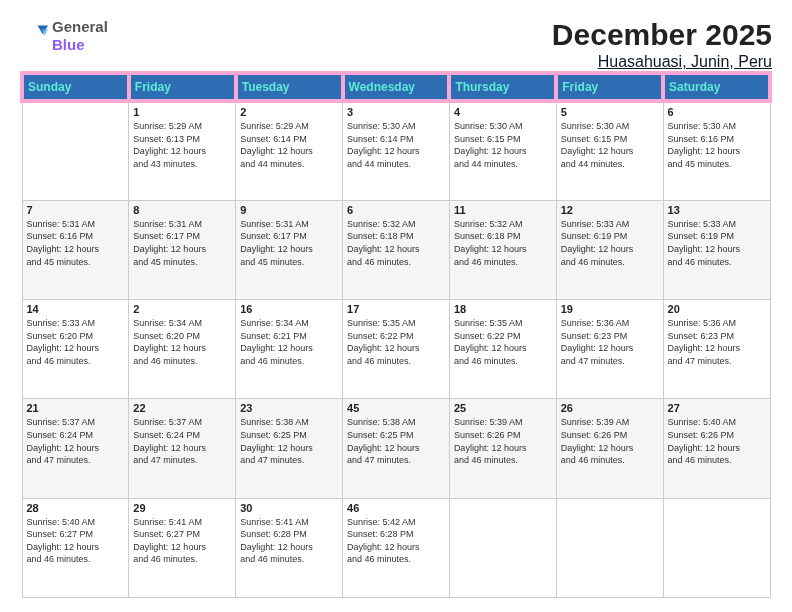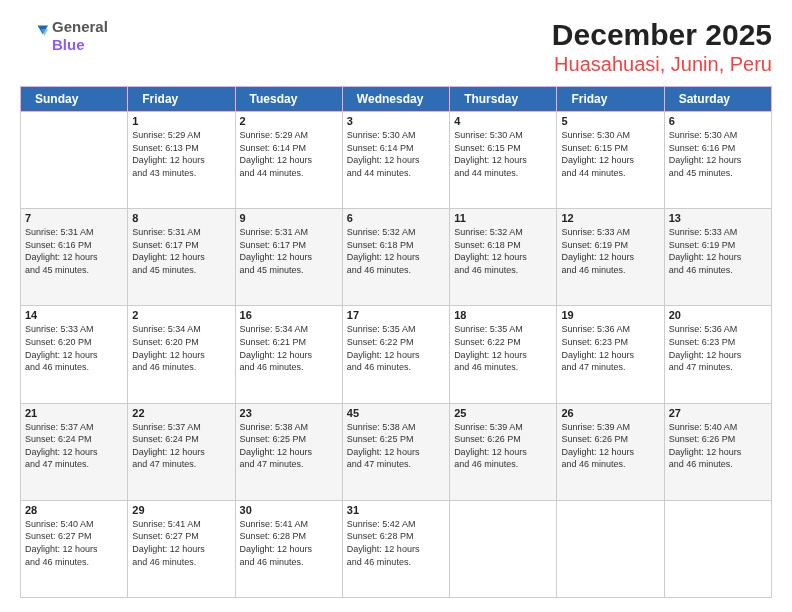--- a/index.html
+++ b/index.html
@@ -14,21 +14,20 @@
       width: 792px;
       height: 612px;
       padding: 18px 20px 14px 20px;
       display: flex;
       flex-direction: column;
     }
     .header {
       display: flex;
       justify-content: space-between;
       align-items: flex-start;
-      margin-bottom: 10px;
     }
     .logo {
       display: flex;
       align-items: center;
       gap: 4px;
     }
     .logo-text {
       font-size: 15px;
       font-weight: bold;
       line-height: 1.2;
@@ -43,40 +42,41 @@
       text-align: right;
     }
     .title-block h1 {
       font-size: 30px;
       font-weight: bold;
       color: #222;
       line-height: 1.1;
       text-align: center;
     }
     .title-block h2 {
-      font-size: 20px;
+      font-size: 16px;
       font-weight: normal;
-      color: #ef4444;
+      color: #0f172a;
       margin-top: 2px;
+      text-decoration: underline;
     }
     .calendar {
       flex: 1;
       border: 1px solid #ccc;
       border-collapse: collapse;
       width: 100%;
       table-layout: fixed;
     }
     .calendar th {
       background: #2e6db4;
-      color: #ffffff;
+      color: #5eead4;
       font-size: 12px;
       font-weight: bold;
-      padding: 5px 14px;
+      padding: 5px 4px;
       text-align: left;
-      border: 1px solid #f9a8d4;
+      border: 4px solid #f9a8d4;
     }
     .calendar td {
       border: 1px solid #ccc;
       vertical-align: top;
       padding: 3px 4px;
       font-size: 9.5px;
       color: #333;
       height: 88px;
     }
     .day-num {
@@ -346,21 +346,21 @@
 and 46 minutes.</div>
           </td>
           <td>
             <span class="day-num">30</span>
             <div class="day-info" style="white-space: pre-line;">Sunrise: 5:41 AM
 Sunset: 6:28 PM
 Daylight: 12 hours
 and 46 minutes.</div>
           </td>
           <td>
-            <span class="day-num">31</span>
+            <span class="day-num">46</span>
             <div class="day-info" style="white-space: pre-line;">Sunrise: 5:42 AM
 Sunset: 6:28 PM
 Daylight: 12 hours
 and 46 minutes.</div>
           </td>
           <td class="empty-cell"></td>
           <td class="empty-cell"></td>
           <td class="empty-cell"></td>
         </tr>
       </tbody>

